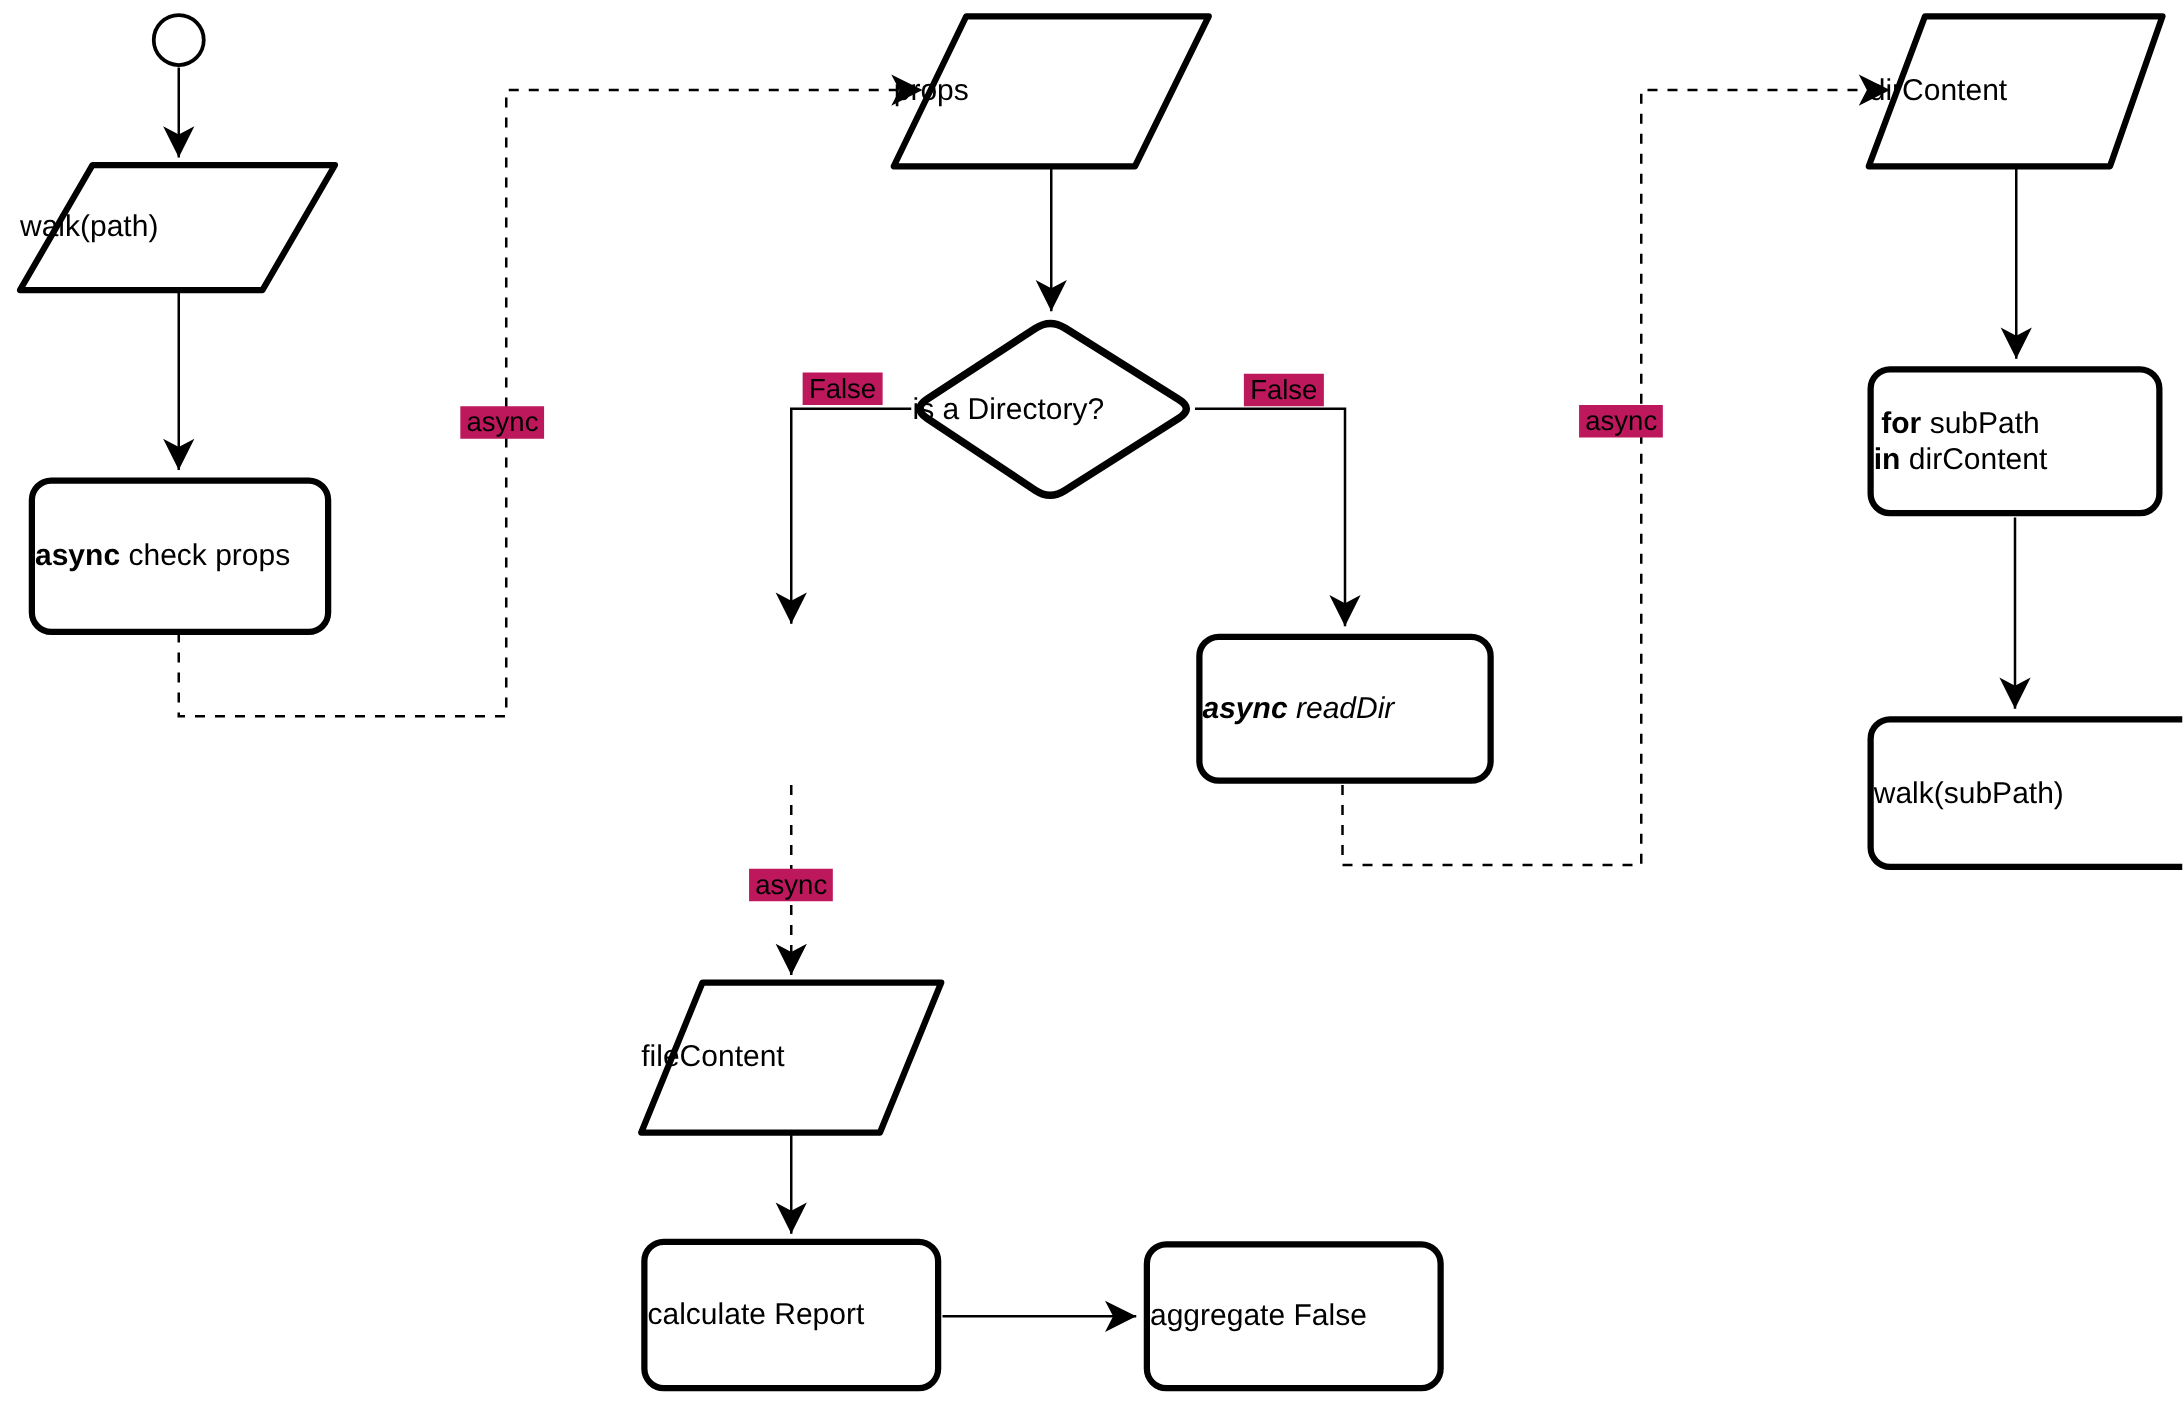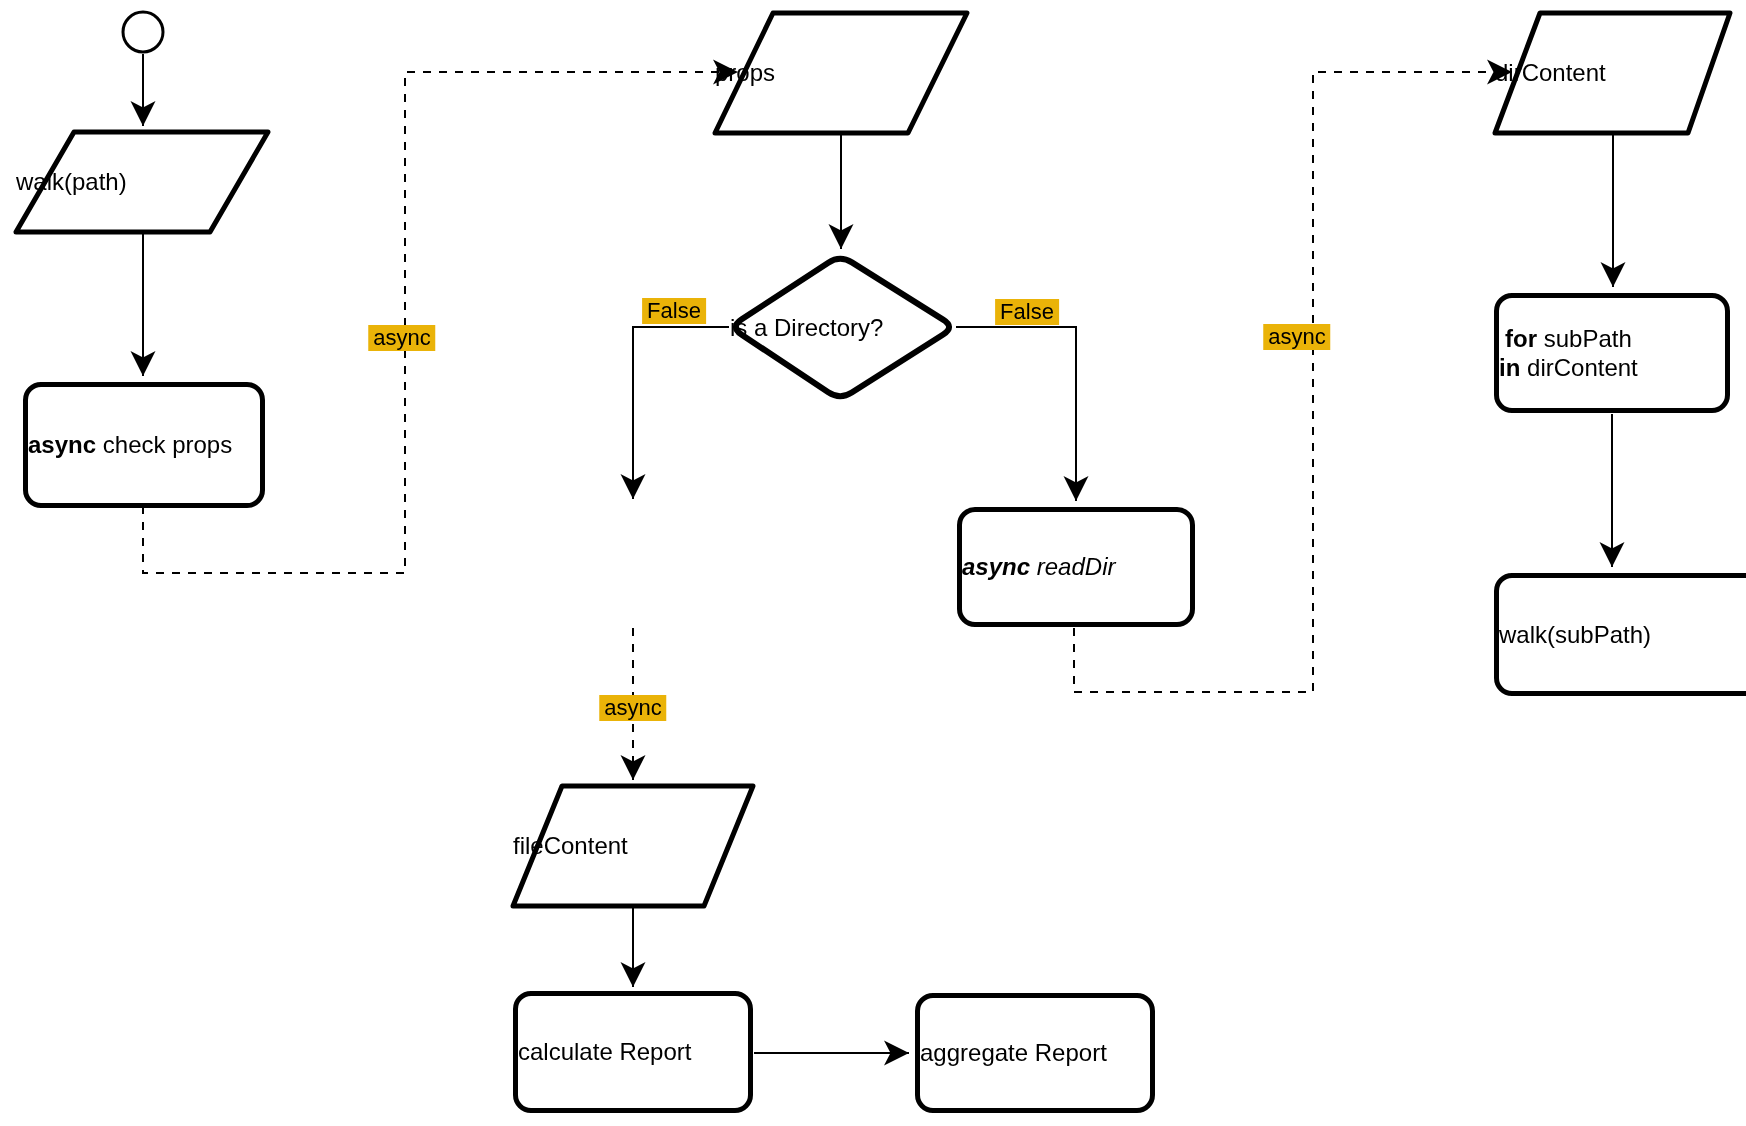--- a/index.html
+++ b/index.html
@@ -39,21 +39,21 @@
   }
   .shapetext {
     background: transparent;
     pointer-events: none;
   }
   .b { font-weight: bold; }
   .gap { display: inline-block; width: 0.28em; }
   .edge-label {
     position: absolute;
     transform: translate(-50%, -50%);
-    background: #eab308;
+    background: #be185d;
     padding: 0 5px;
     font-size: 22px;
     color: #000000;
     white-space: nowrap;
   }
   .twoline { line-height: 29px; white-space: nowrap; }
 </style>
 </head>
 <body>
 
@@ -127,21 +127,21 @@
 
   <div class="node rectnode" style="left:957px; top:507px; width:238px; height:120px;font-style:italic;">
     <span><span class="b">async</span><span class="gap"></span><span>readDir</span></span>
   </div>
 
   <div class="node rectnode" style="left:513px; top:974px; width:240px; height:122px;margin-top:17px;">
     <span>calculate Report</span>
   </div>
 
   <div class="node rectnode" style="left:915px; top:993px; width:240px; height:120px;">
-    <span>aggregate Report</span>
+    <span>aggregate False</span>
   </div>
 
   <div class="node rectnode" style="left:1494px; top:293px; width:236px; height:120px;">
     <div class="twoline">
       <div><span class="b">for</span><span class="gap"></span><span>subPath</span></div>
       <div><span class="b">in</span><span class="gap"></span><span>dirContent</span></div>
     </div>
   </div>
 
   <div class="node rectnode" style="left:1494px; top:573px; width:276px; height:123px;">

